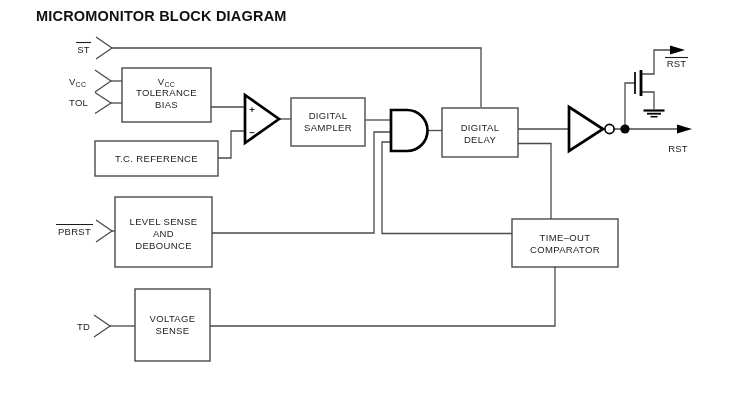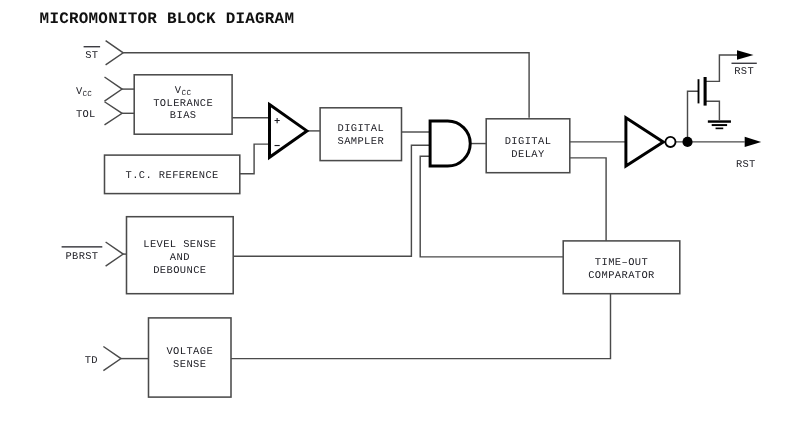--- a/index.html
+++ b/index.html
@@ -1,21 +1,21 @@
 <!DOCTYPE html>
 <html style="--wire: #4a4a4a; --shape: #000000; --text: #1b1b22; --background: #ffffff;"><head>
 <meta charset="utf-8">
 <style>
   :root{
     --wire:#4a4a4a; --shape:#000000; --text:#1b1b22; --background:#ffffff;
   }
   html,body{margin:0;padding:0;background:var(--background);}
   .stage{
     position:relative;width:731px;height:400px;background:var(--background);
-    font-family:Liberation Mono, monospace;overflow:hidden;
+    font-family:Liberation Sans, sans-serif;overflow:hidden;
   }
   svg{display:block;}
   svg text{fill:var(--text);}
   .title{font-size:14.5px;font-weight:bold;letter-spacing:.2px;fill:#111;}
   .blocklabel{font-size:9.5px;letter-spacing:.35px;}
   .pinlabel{font-size:9.5px;letter-spacing:.25px;}
   .sub{font-size:7px;}
   .sign{font-size:9.5px;font-weight:bold;}
   .box{fill:var(--background);stroke:var(--wire);stroke-width:1.4;}
   .wire{fill:none;stroke:var(--wire);stroke-width:1.3;}

